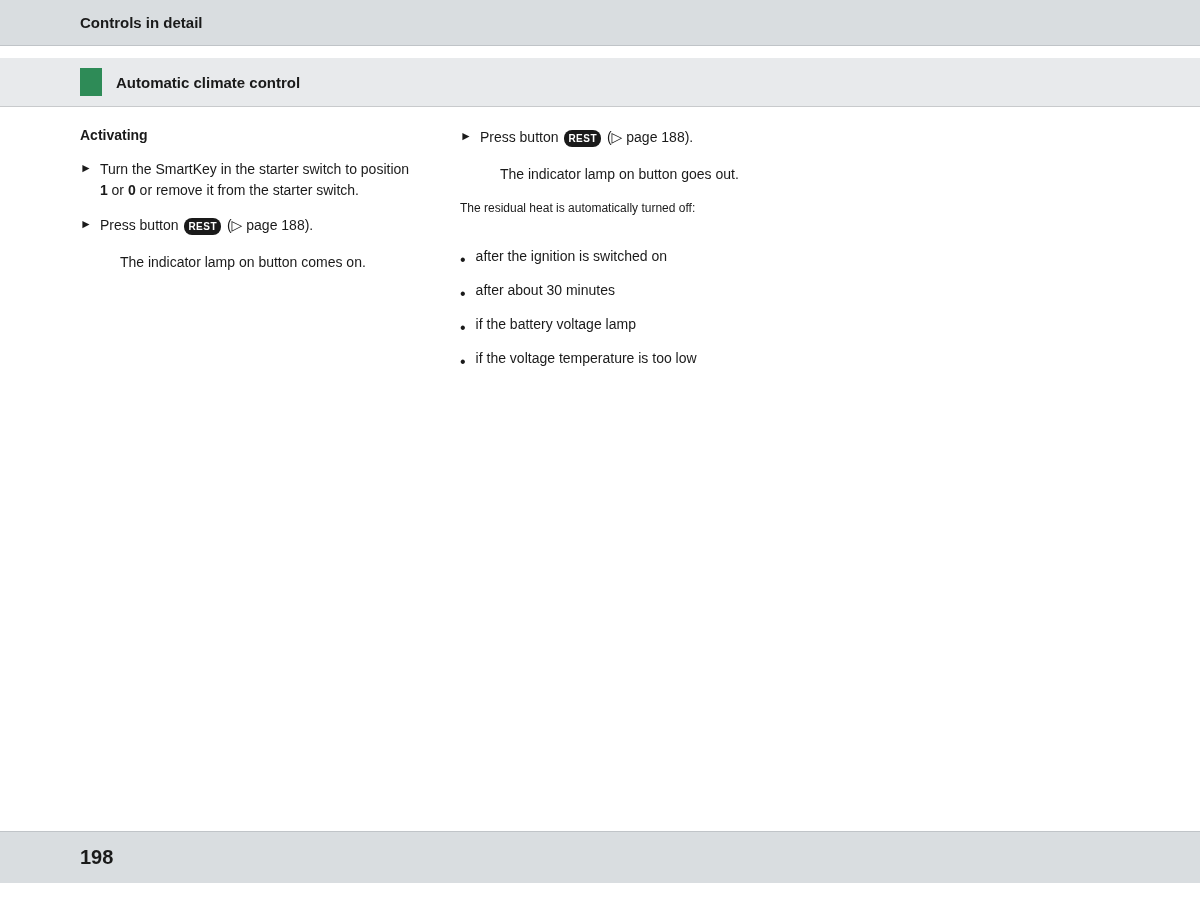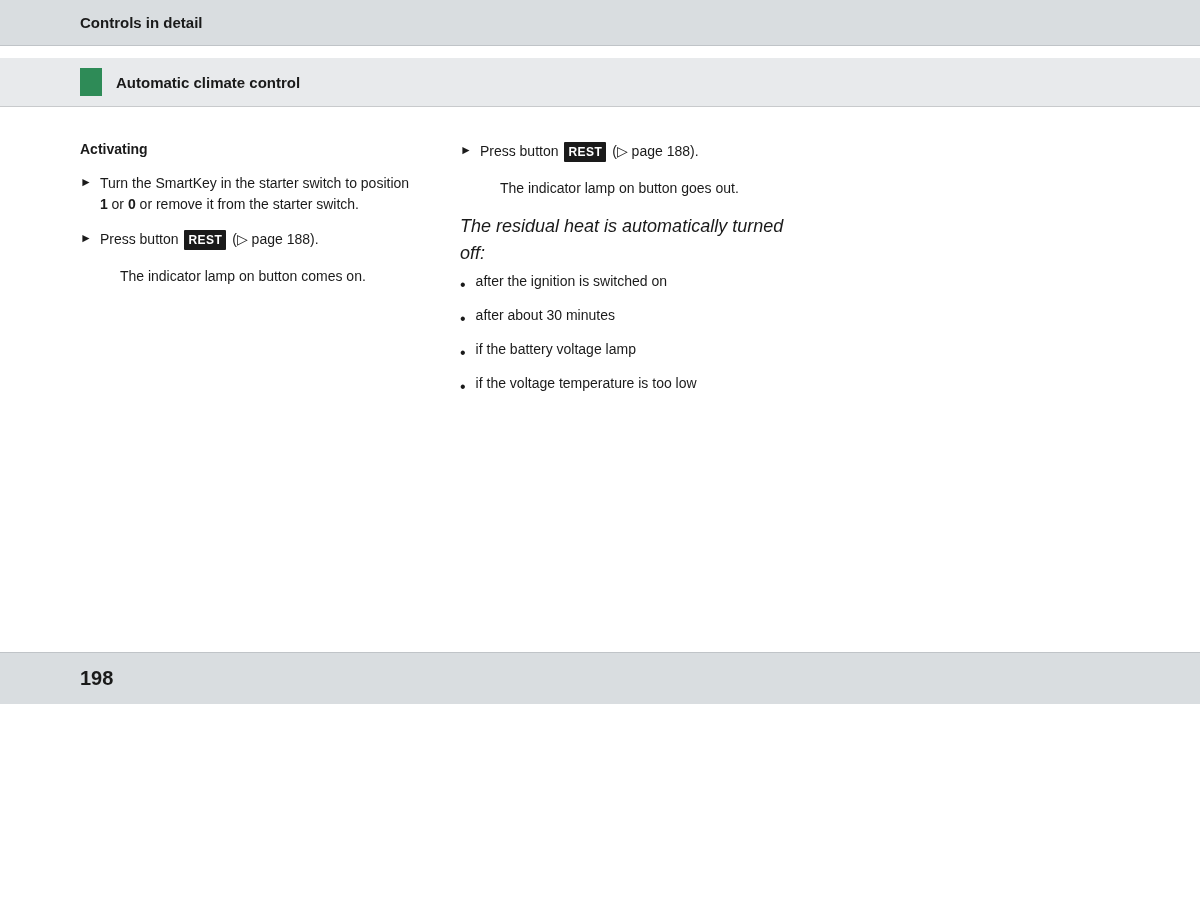--- a/index.html
+++ b/index.html
@@ -13,21 +13,21 @@
       font-family: Arial, Helvetica, sans-serif;
       font-size: 14px;
       color: #1a1a1a;
       width: 1200px;
       height: 900px;
       overflow: hidden;
     }
 
     .page-wrapper {
       width: 1200px;
-      height: 704px;
+      height: 883px;
       display: flex;
       flex-direction: column;
     }
 
     .header-bar {
       background: #d9dde0;
       padding: 14px 80px;
       border-bottom: 1px solid #c0c4c8;
     }
 
@@ -55,21 +55,21 @@
     }
 
     .section-title {
       font-weight: bold;
       font-size: 15px;
       color: #1a1a1a;
     }
 
     .main-content {
       flex: 1;
-      padding: 34px 80px;
+      padding: 20px 80px;
       display: flex;
       flex-direction: column;
     }
 
     .columns {
       display: flex;
       gap: 40px;
       align-items: flex-start;
     }
 
@@ -110,43 +110,42 @@
 
     .instruction-text {
       line-height: 1.5;
       font-size: 14px;
     }
 
     .rest-badge {
       display: inline-block;
       background: #1a1a1a;
       color: #ffffff;
-      font-size: 12px;
+      font-size: 10px;
       font-weight: bold;
       padding: 1px 4px;
       letter-spacing: 0.5px;
-      border-radius: 1px;
+      border-radius: 8px;
       font-family: Arial, sans-serif;
       vertical-align: middle;
       margin: 0 2px;
     }
 
     .sub-note {
       margin-left: 20px;
       margin-top: 16px;
       font-size: 14px;
       line-height: 1.5;
       color: #1a1a1a;
     }
 
     .residual-note {
-      font-size: 18px;
-      line-height: 1.5;
-      margin-bottom: 4px;
-      font-style: italic;
+      font-size: 12px;
+      line-height: 1.5;
+      margin-bottom: 29px;
     }
 
     .bullet-list {
       list-style: none;
       padding: 0;
       margin: 0;
     }
 
     .bullet-list li {
       display: flex;

